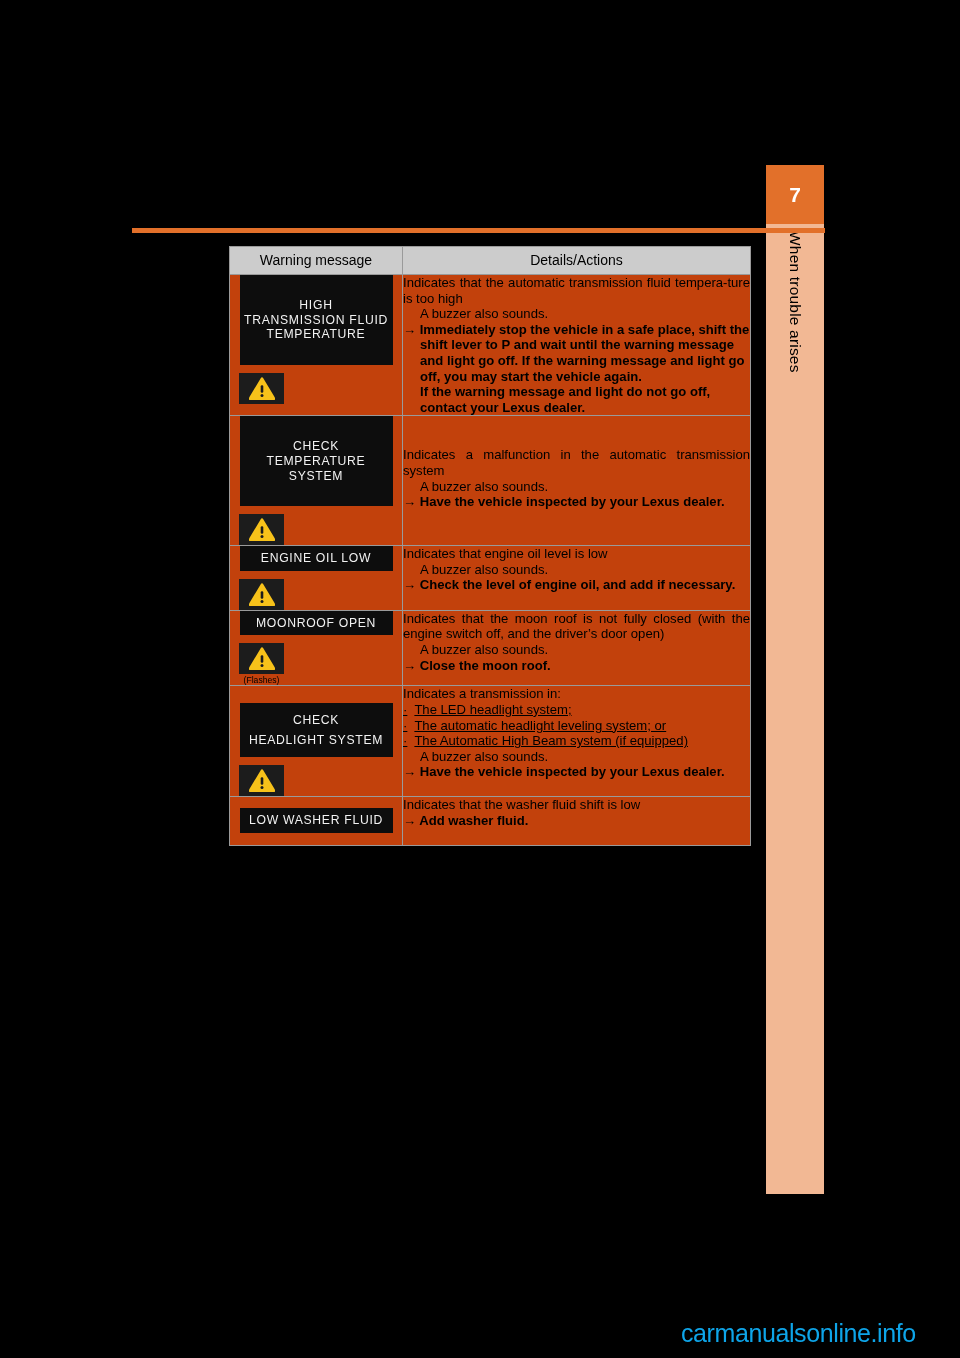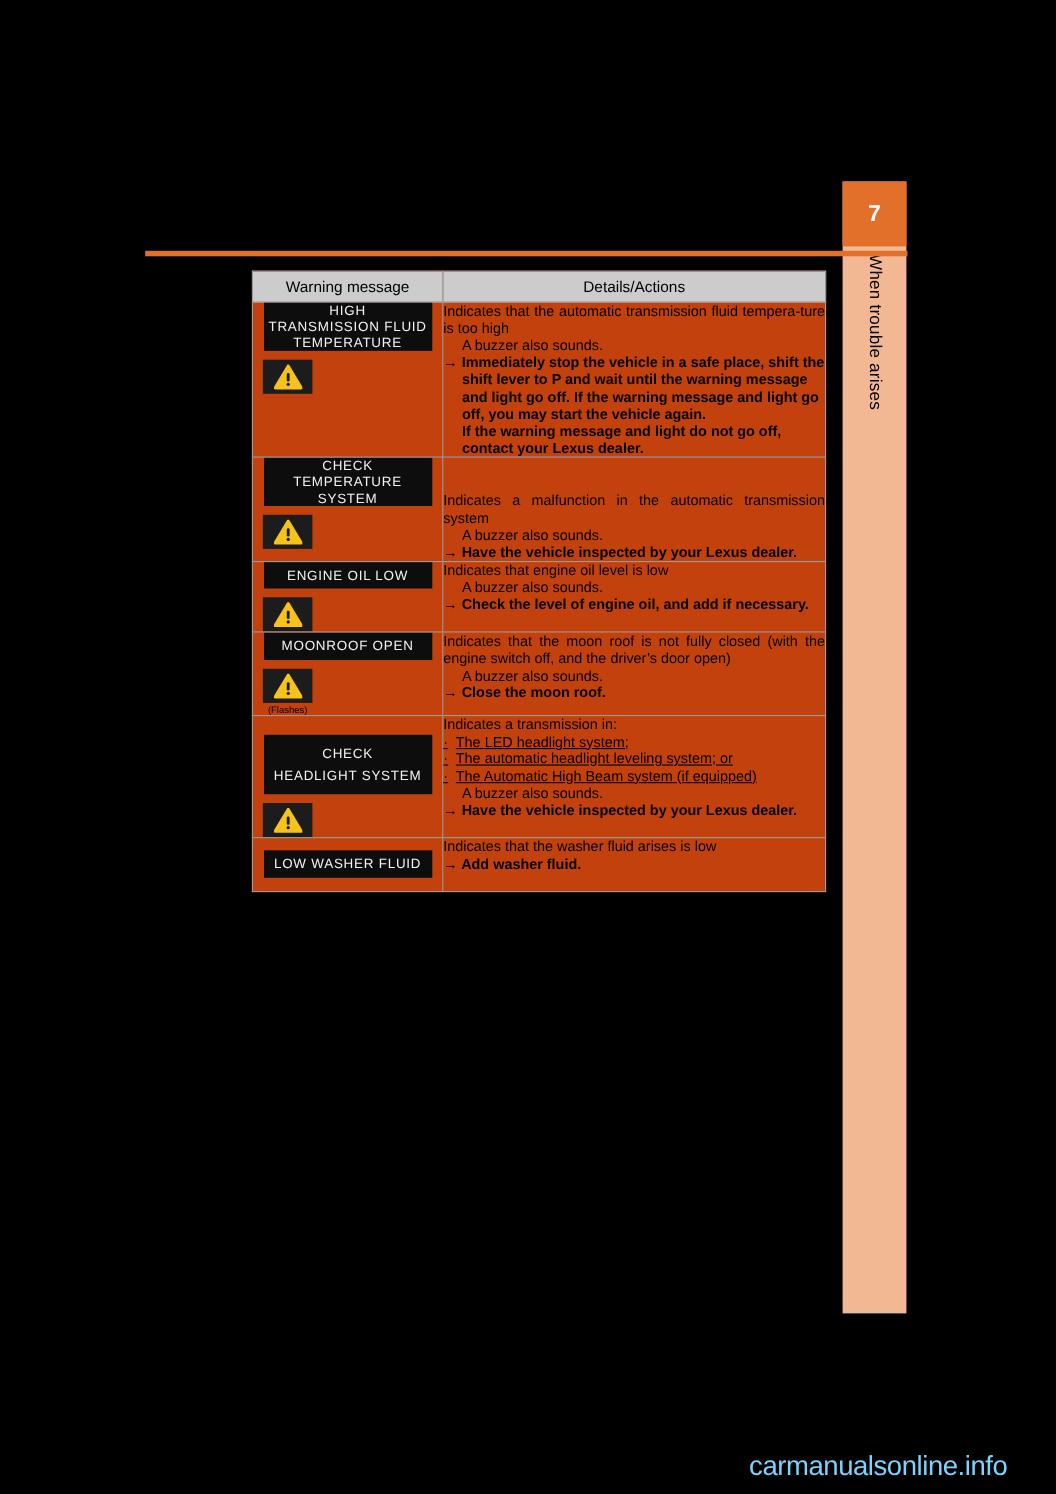--- a/index.html
+++ b/index.html
@@ -108,21 +108,21 @@
     line-height: 15.6px;
     color: #000000;
   }
 
   
   .display-box {
     background: #0d0d0d;
     color: #f2f2f2;
     width: 153px;
     margin: 0 auto;
-    padding: 0 2px;
+    padding: 23px 2px;
     font-size: 12.2px;
     line-height: 14.6px;
     letter-spacing: 0.7px;
     text-align: center;
     box-sizing: border-box;
   }
   .display-box.one-line { padding: 5px 2px; }
   .display-box.two-line-gap { padding: 7px 2px; line-height: 20px; }
 
   
@@ -169,21 +169,21 @@
     text-decoration: underline;
   }
   .bullet .dot { padding-right: 7px; }
 
   
   #watermark {
     position: absolute;
     left: 681px;
     top: 1319px;
     font-size: 25px;
-    color: #7dd3fc;
+    color: #0ea5e9;
     letter-spacing: -0.4px;
     white-space: nowrap;
   }
 </style>
 </head>
 <body>
 
 <div id="side-tab">
   <div id="side-tab-number">7</div>
   <div id="side-tab-label">
@@ -312,21 +312,21 @@
       </td>
     </tr>
 
     <tr>
       <td class="cell-msg" style="padding-top:11px;padding-bottom:12px;margin-left:36px;">
         <div class="display-box one-line">
           <div>LOW WASHER FLUID</div>
         </div>
       </td>
       <td class="cell-det">
-        <p class="para nojust">Indicates that the washer fluid arises is low</p>
+        <p class="para nojust">Indicates that the washer fluid shift is low</p>
         <p class="action"><span class="arrow">→</span> <span>Add washer fluid.</span></p>
       </td>
     </tr>
 
   </tbody>
 </table>
 
 <div id="watermark">carmanualsonline.info</div>
 
 </body></html>

